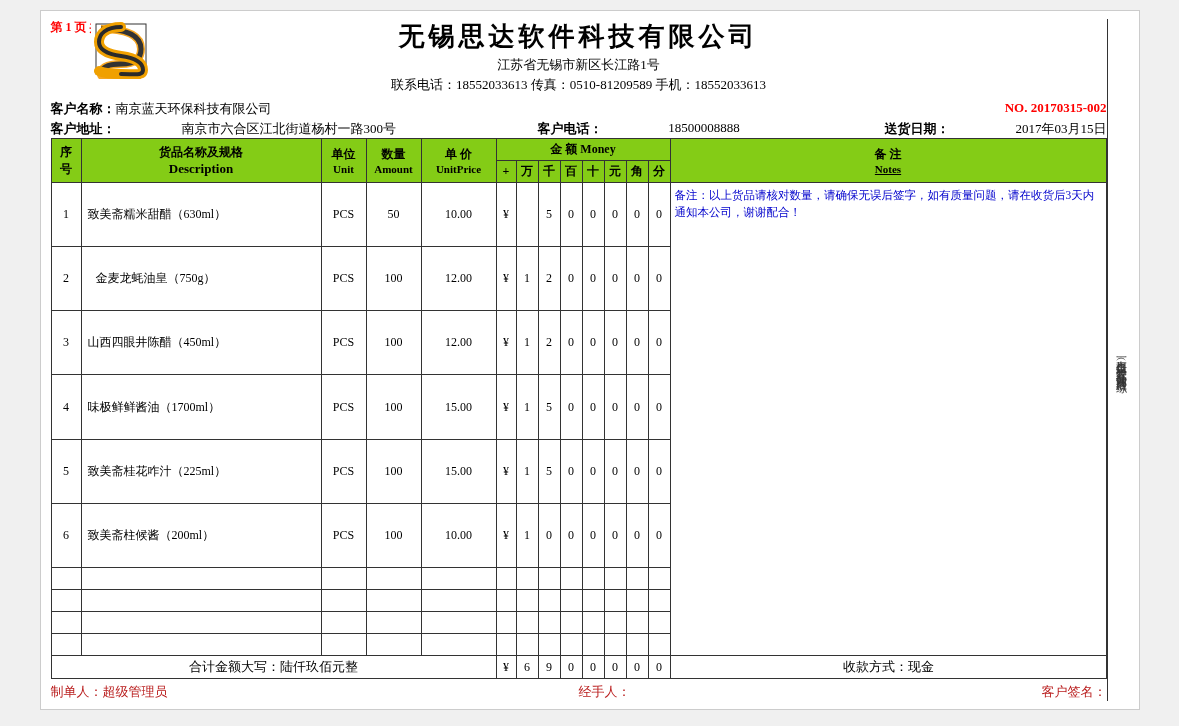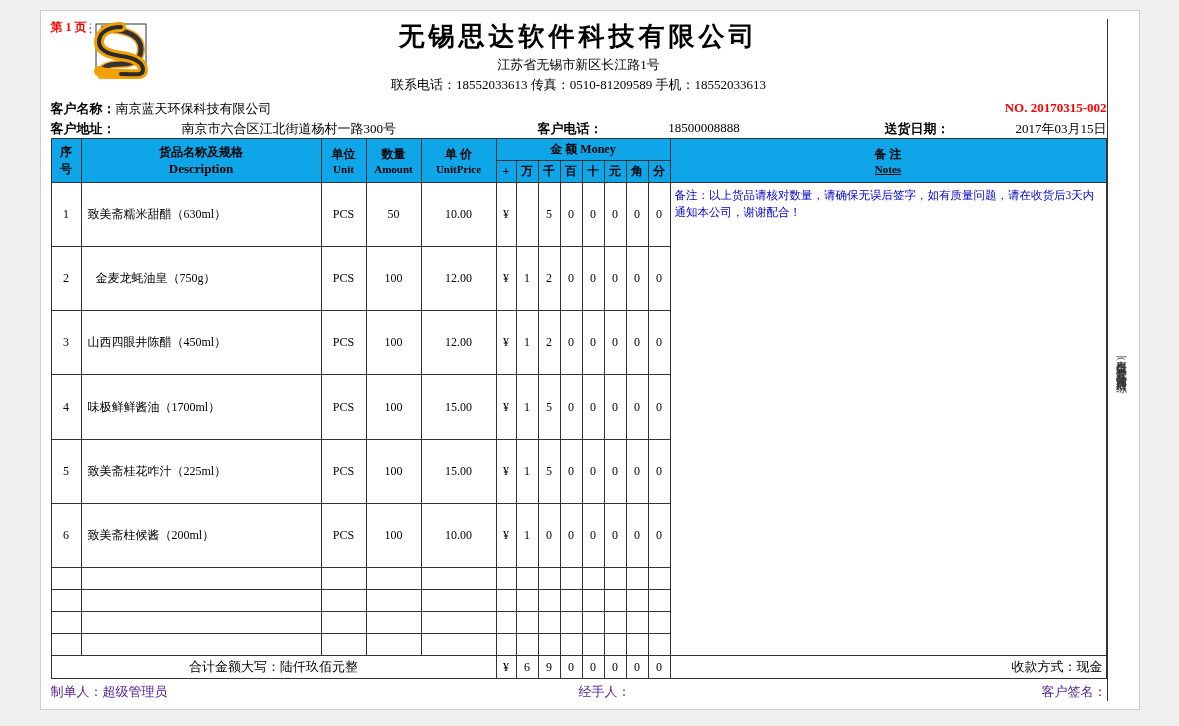--- a/index.html
+++ b/index.html
@@ -89,21 +89,21 @@
       font-size: 12px;
       flex: 1;
     }
     .main-table th, .main-table td {
       border: 1px solid #333;
       text-align: center;
       padding: 2px 3px;
       color: #000;
     }
     .main-table th {
-      background: #0ea5e9;
+      background: #84cc16;
       font-weight: bold;
     }
     .col-seq { width: 30px; }
     .col-desc { width: 240px; text-align: left; padding-left: 6px; }
     .col-unit { width: 45px; }
     .col-amount { width: 55px; }
     .col-price { width: 75px; }
     .col-plus { width: 20px; }
     .col-wan { width: 22px; }
     .col-qian { width: 22px; }
@@ -121,21 +121,21 @@
       vertical-align: top;
       margin-top: 48px;
     }
     .yen-cell { color: #000; }
     .total-label-cell { text-align: left; padding-left: 6px; font-size: 13px; }
     .footer-row {
       display: flex;
       justify-content: space-between;
       margin-top: 4px;
       font-size: 13px;
-      color: #4c1d95;
+      color: #b91c1c;
     }
     
   </style>
 </head>
 <body>
 
 <div class="page-wrapper">
   <div class="main-content">
 
     <div class="page-number">第 1 页 共 1 页</div>
@@ -371,21 +371,21 @@
         <tr>
           <td colspan="5" class="total-label-cell">合计金额大写：陆仟玖佰元整</td>
           <td class="yen-cell">¥</td>
           <td>6</td>
           <td>9</td>
           <td>0</td>
           <td>0</td>
           <td>0</td>
           <td>0</td>
           <td>0</td>
-          <td style="text-align:right;padding-left:4px;font-size:13px;">收款方式：现金</td>
+          <td style="text-align:center;padding-left:4px;font-size:13px;">收款方式：现金</td>
         </tr>
       </tfoot>
     </table>
 
     <div class="footer-row">
       <div>
         <span>制单人：</span><span>超级管理员</span>
       </div>
       <div>
         <span>经手人：</span><span></span>

